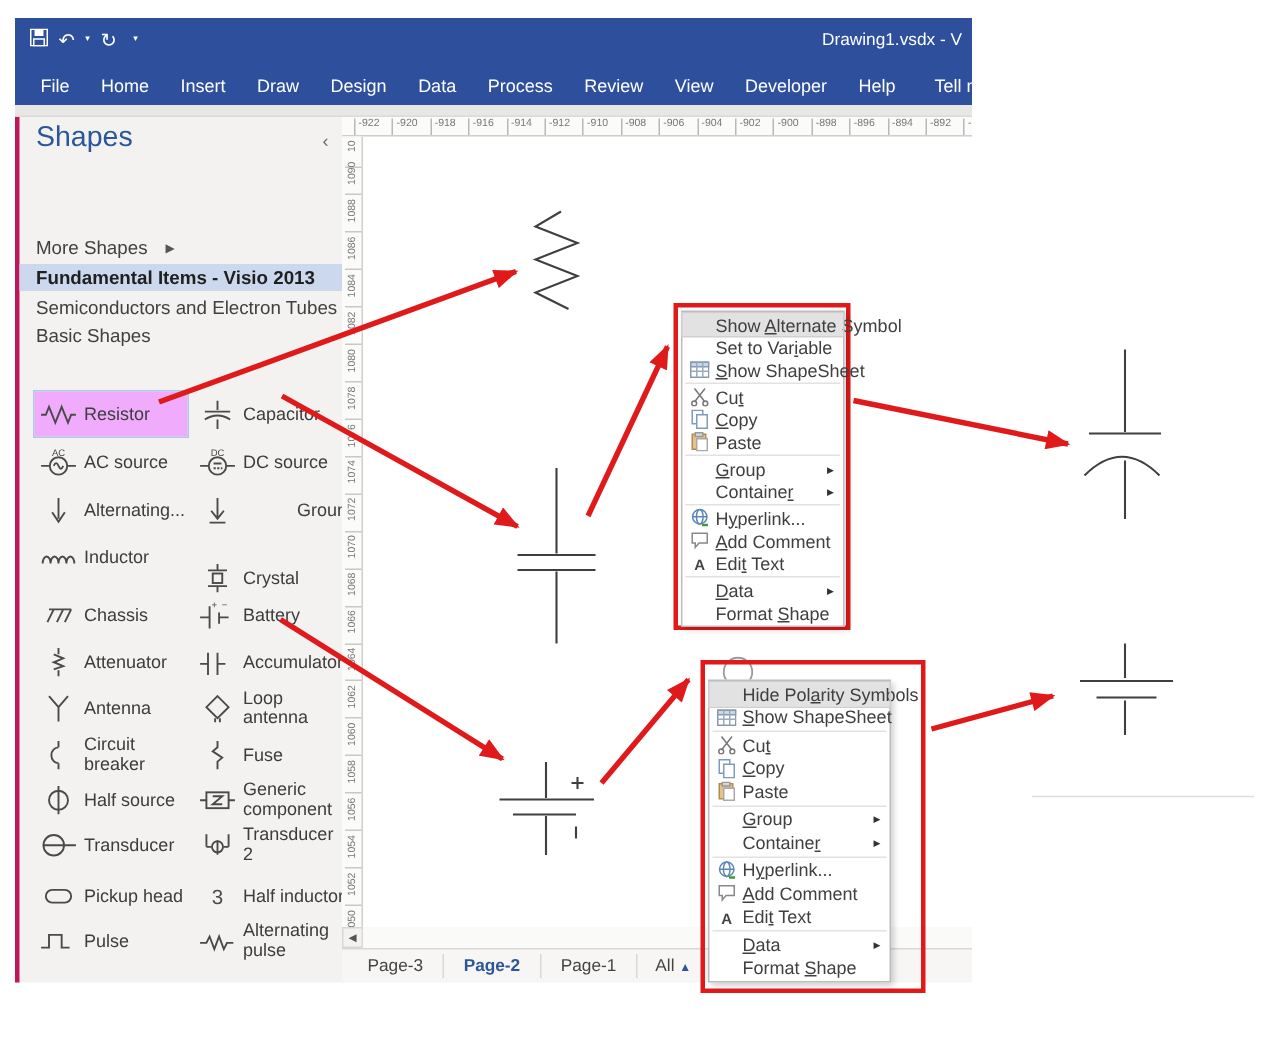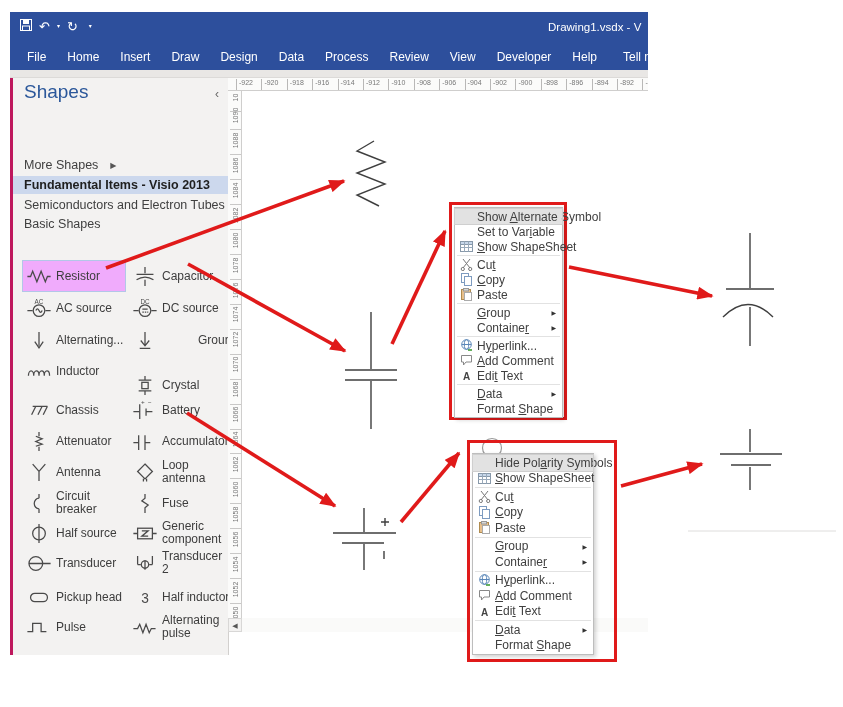--- a/index.html
+++ b/index.html
@@ -351,20 +351,27 @@
       <span class="vl" style="top: 444.81px;">1056</span>
       <i class="vt" style="top: 462.21px;"></i>
       <span class="vl" style="top: 469.74px;">1054</span>
       <i class="vt" style="top: 487.14px;"></i>
       <span class="vl" style="top: 494.67px;">1052</span>
       <i class="vt" style="top: 512.07px;"></i>
       <span class="vl" style="top: 519.6px;">1050</span>
     </div>
   <div class="scrollleft">◀</div>
   <div class="scrolltrack"></div>
+  <div class="pagebar" id="pagebar">
+      <div class="ptab">Page-3</div>
+      <div class="ptab active">Page-2</div>
+      <div class="ptab">Page-1</div>
+      <div class="allbtn"><span>All</span> <span class="tri">▲</span></div>
+      <div class="addpage">+</div>
+    </div>
 
 
   <svg id="overlay" width="843" height="707" viewBox="0 0 843 707">
     <defs>
       <marker id="ah" viewBox="0 0 10 8" refX="9" refY="4" markerWidth="4.6" markerHeight="3.6" orient="auto" markerUnits="strokeWidth">
         <path d="M0,0L10,4L0,8Z" fill="#e01a1a"></path>
       </marker>
     </defs>
     <path d="M688,531H836" stroke="#dedddc" stroke-width="1" fill="none"></path>
     <circle cx="492" cy="448" r="9.5" fill="none" stroke="#9a9a9a" stroke-width="1.2"></circle>

